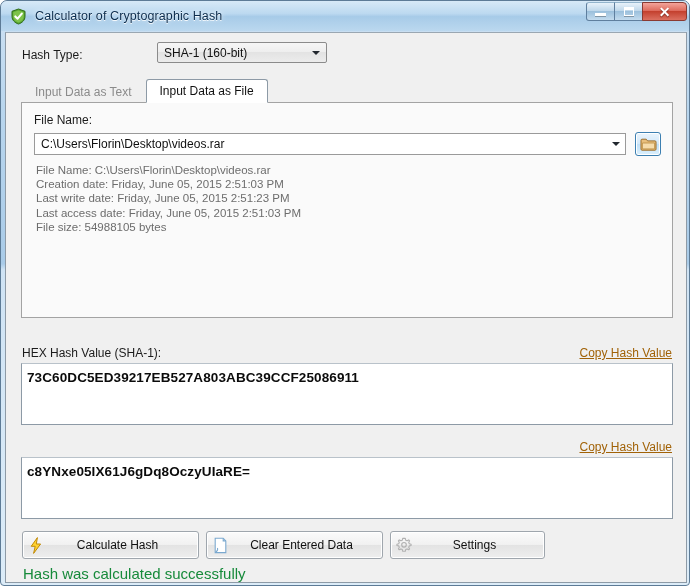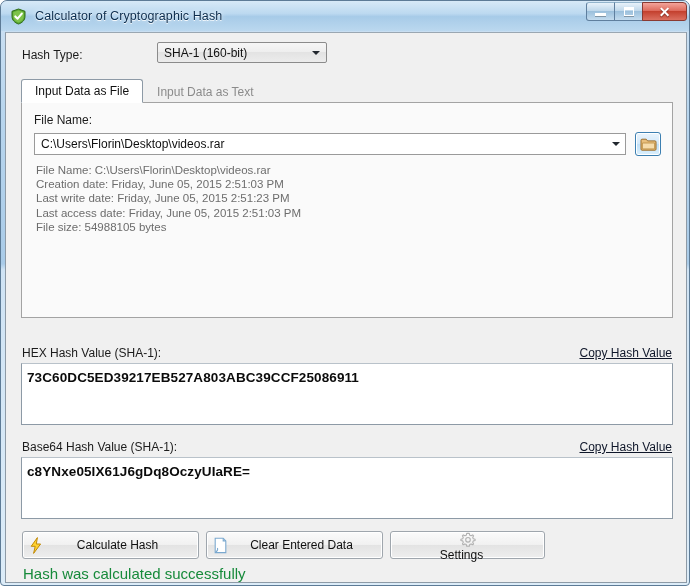--- a/index.html
+++ b/index.html
@@ -260,21 +260,21 @@
 
   
   .section-label {
     position: absolute;
     font-size: 12px;
     color: #1c1c1c;
   }
   .copylink {
     position: absolute;
     font-size: 12px;
-    color: #0f172a;
+    color: #a16207;
     text-decoration: underline;
     cursor: pointer;
     white-space: nowrap;
   }
   .hashbox {
     position: absolute;
     left: 15px;
     width: 652px;
     height: 62px;
     box-sizing: border-box;
@@ -358,25 +358,25 @@
 
     <span class="lbl hashtype-label">Hash Type:</span>
     <div class="combo">
       <span class="combo-value">SHA-1 (160-bit)</span>
       <span class="combo-arrow">
         <span class="caret-down"></span>
       </span>
     </div>
 
     <div class="tabstrip">
+      <div class="tab">
+        <span>Input Data as Text</span>
+      </div>
       <div class="tab active">
         <span>Input Data as File</span>
-      </div>
-      <div class="tab">
-        <span>Input Data as Text</span>
       </div>
     </div>
 
     <div class="tabpanel">
       <span class="lbl filename-label">File Name:</span>
 
       <div class="filepath-combo">
         <span class="filepath-value">C:\Users\Florin\Desktop\videos.rar</span>
         <span class="filepath-arrow">
           <span class="caret-down"></span>
@@ -396,21 +396,20 @@
 Last access date: Friday, June 05, 2015 2:51:03 PM
 File size: 54988105 bytes</div>
     </div>
 
     <span class="section-label" style="left:16px; top:313px;">HEX Hash Value (SHA-1):</span>
     <span class="copylink" style="right:14px; top:313px;">Copy Hash Value</span>
     <div class="hashbox" style="top:330px;">
       <div class="hashtext">73C60DC5ED39217EB527A803ABC39CCF25086911</div>
     </div>
 
-    <span class="section-label" style="left:16px; top:407px;">Base64 Hash Value (SHA-1):</span>
     <span class="copylink" style="right:14px; top:407px;">Copy Hash Value</span>
     <div class="hashbox" style="top:424px;">
       <div class="hashtext">c8YNxe05IX61J6gDq8OczyUIaRE=</div>
     </div>
 
     <div class="btn" style="left:16px; top:498px; width:177px;">
       <span class="btn-icon">
         <svg width="14" height="17" viewBox="0 0 14 17">
           <path d="M8.4 0.6 L2.2 9.3 H6.2 L4.6 16.4 L11.6 7.0 H7.3 Z" fill="#ffd230" stroke="#c08a09" stroke-width="1" stroke-linejoin="round"></path>
         </svg>
@@ -422,21 +421,21 @@
       <span class="btn-icon">
         <svg width="15" height="17" viewBox="0 0 15 17">
           <path d="M2.2 1.2 H10.2 L12.8 3.9 V15.6 H2.2 Z" fill="#ffffff" stroke="#7ba9cf" stroke-width="1.1"></path>
           <path d="M10.2 1.2 V3.9 H12.8" fill="none" stroke="#7ba9cf" stroke-width="1.1"></path>
           <path d="M2.2 15.6 C4.4 14.0 5.2 12.6 4.4 11.0" fill="none" stroke="#7ba9cf" stroke-width="1.1"></path>
         </svg>
       </span>
       <span class="btn-label">Clear Entered Data</span>
     </div>
 
-    <div class="btn" style="left:384px; top:498px; width:155px;flex-direction:column;">
+    <div class="btn" style="left:384px; top:498px; width:155px;">
       <span class="btn-icon">
         <svg width="16" height="16" viewBox="0 0 16 16">
           <path d="M8 1.4 L9.3 1.4 L9.7 3.2 L11.1 3.8 L12.7 2.9 L13.6 3.8 L12.7 5.4 L13.3 6.8 L15.1 7.2 L15.1 8.5 L13.3 8.9 L12.7 10.3 L13.6 11.9 L12.7 12.8 L11.1 11.9 L9.7 12.5 L9.3 14.3 L8 14.3 L6.7 14.3 L6.3 12.5 L4.9 11.9 L3.3 12.8 L2.4 11.9 L3.3 10.3 L2.7 8.9 L0.9 8.5 L0.9 7.2 L2.7 6.8 L3.3 5.4 L2.4 3.8 L3.3 2.9 L4.9 3.8 L6.3 3.2 L6.7 1.4 Z" fill="none" stroke="#b1b1b1" stroke-width="1.1" stroke-linejoin="round"></path>
           <circle cx="8" cy="7.85" r="2.3" fill="none" stroke="#b1b1b1" stroke-width="1.1"></circle>
         </svg>
       </span>
       <span class="btn-label">Settings</span>
     </div>
 
     <div class="status">Hash was calculated successfully</div>

